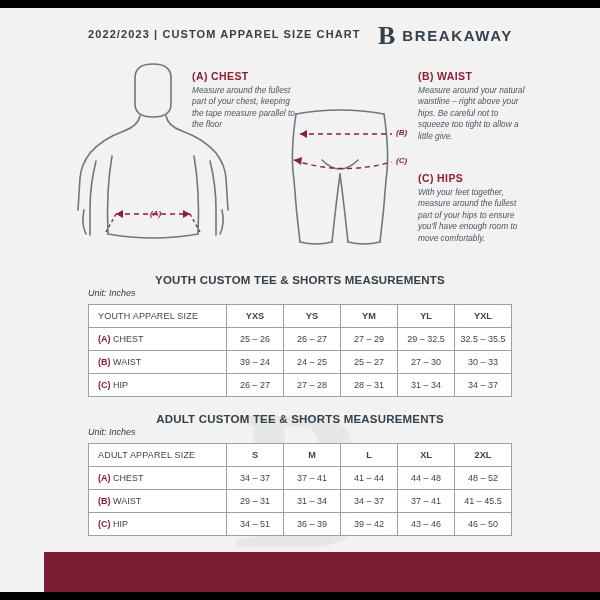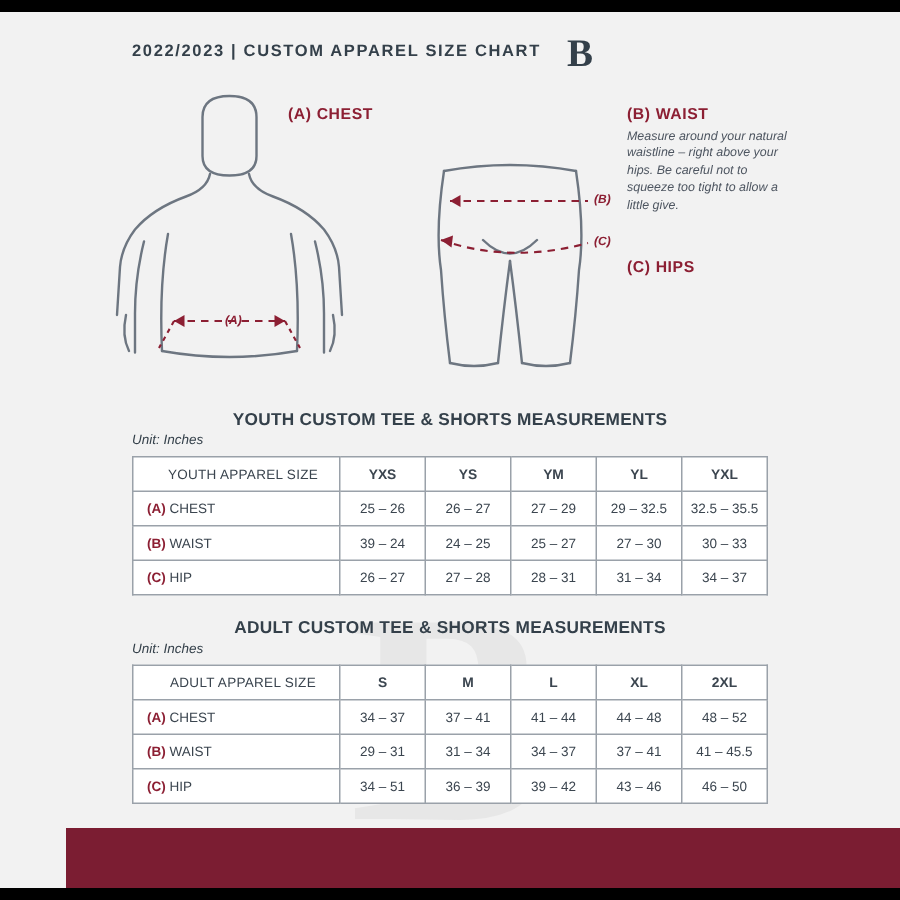--- a/index.html
+++ b/index.html
@@ -186,40 +186,40 @@
   }
   table.size th {
     font-weight: bold;
     font-size: 9.2px;
     color: #3b454f;
   }
   table.size th.rowhead {
     font-weight: normal;
     font-size: 9px;
     letter-spacing: 0.2px;
-    text-align: center;
   }
   .tag {
     color: #8c1f33;
     font-weight: bold;
   }
 </style>
 </head>
 <body>
 
 <div class="page">
   <div class="bar-top"></div>
   <div class="sheet">
 
     <div class="watermark">B</div>
 
     <div class="header">
       <div class="header-title">2022/2023  |  CUSTOM APPAREL SIZE CHART</div>
       <div class="logo-wrap">
         <div class="logo-mark">B</div>
+        <div class="logo-text">BREAKAWAY</div>
       </div>
     </div>
 
     <div class="illus">
       <svg width="600" height="218" viewBox="0 0 600 218">
 
         <g stroke="#6d7681" stroke-width="1.6" fill="none" stroke-linecap="round" stroke-linejoin="round">
 
           <path d="M135 22 q0 -14 18 -14 q18 0 18 14 l0 26 q0 13 -18 13 q-18 0 -18 -13 z"></path>
 
@@ -274,27 +274,29 @@
           <path d="M294 104 l8 -3 l-1 8 z" fill="#8c1f33" stroke="none"></path>
         </g>
       </svg>
 
       <div class="lbl" style="left:150px; top:153px;">(A)</div>
       <div class="lbl" style="left:396px; top:72px;">(B)</div>
       <div class="lbl" style="left:396px; top:100px;">(C)</div>
 
       <div class="callout callout-chest">
         <div class="c-title">(A) CHEST</div>
+        <div class="c-body">Measure around the fullest part of your chest, keeping the tape measure parallel to the floor</div>
       </div>
       <div class="callout callout-waist">
         <div class="c-title">(B) WAIST</div>
         <div class="c-body">Measure around your natural waistline – right above your hips. Be careful not to squeeze too tight to allow a little give.</div>
       </div>
       <div class="callout callout-hips">
         <div class="c-title">(C) HIPS</div>
+        <div class="c-body">With your feet together, measure around the fullest part of your hips to ensure you'll have enough room to move comfortably.</div>
       </div>
     </div>
 
     <div class="section" style="top:266px;">
       <div class="sec-title">YOUTH CUSTOM TEE &amp; SHORTS MEASUREMENTS</div>
       <div class="sec-sub">Unit: Inches</div>
       <table class="size">
         <thead>
           <tr>
             <th class="rowhead">YOUTH APPAREL SIZE</th>

